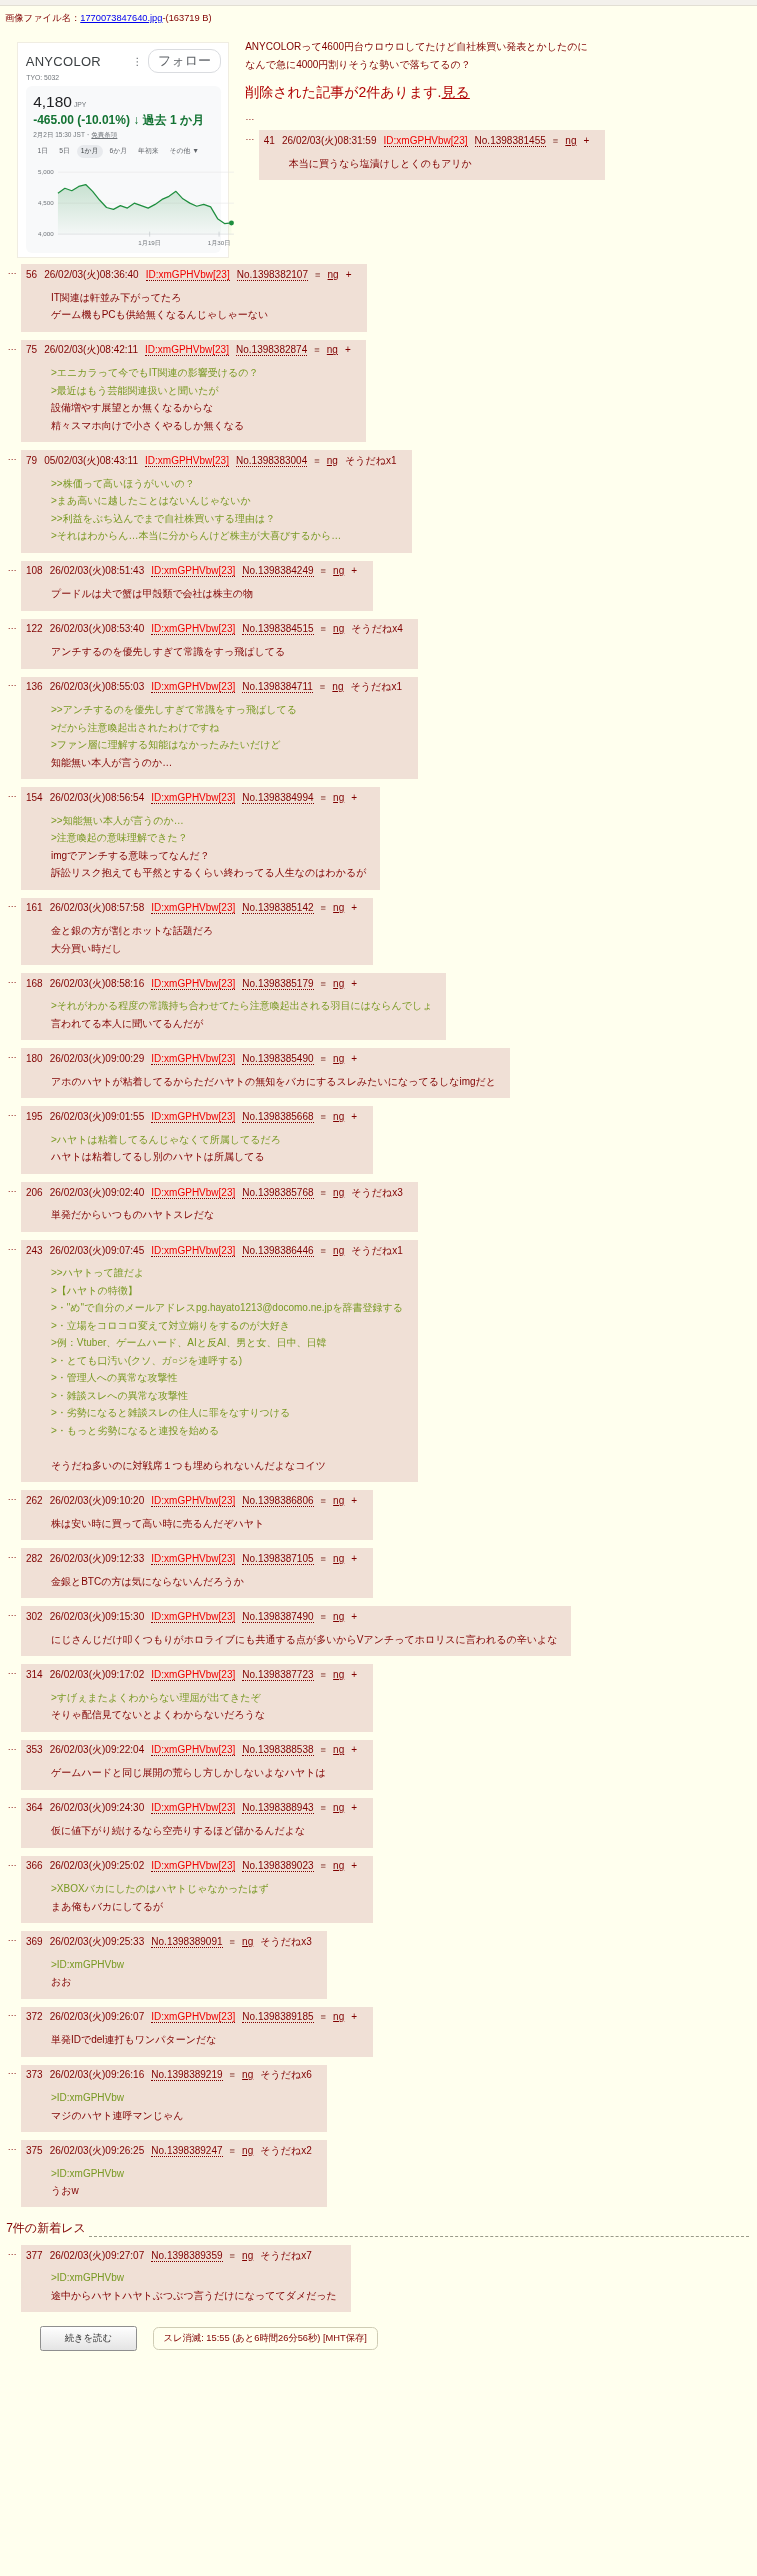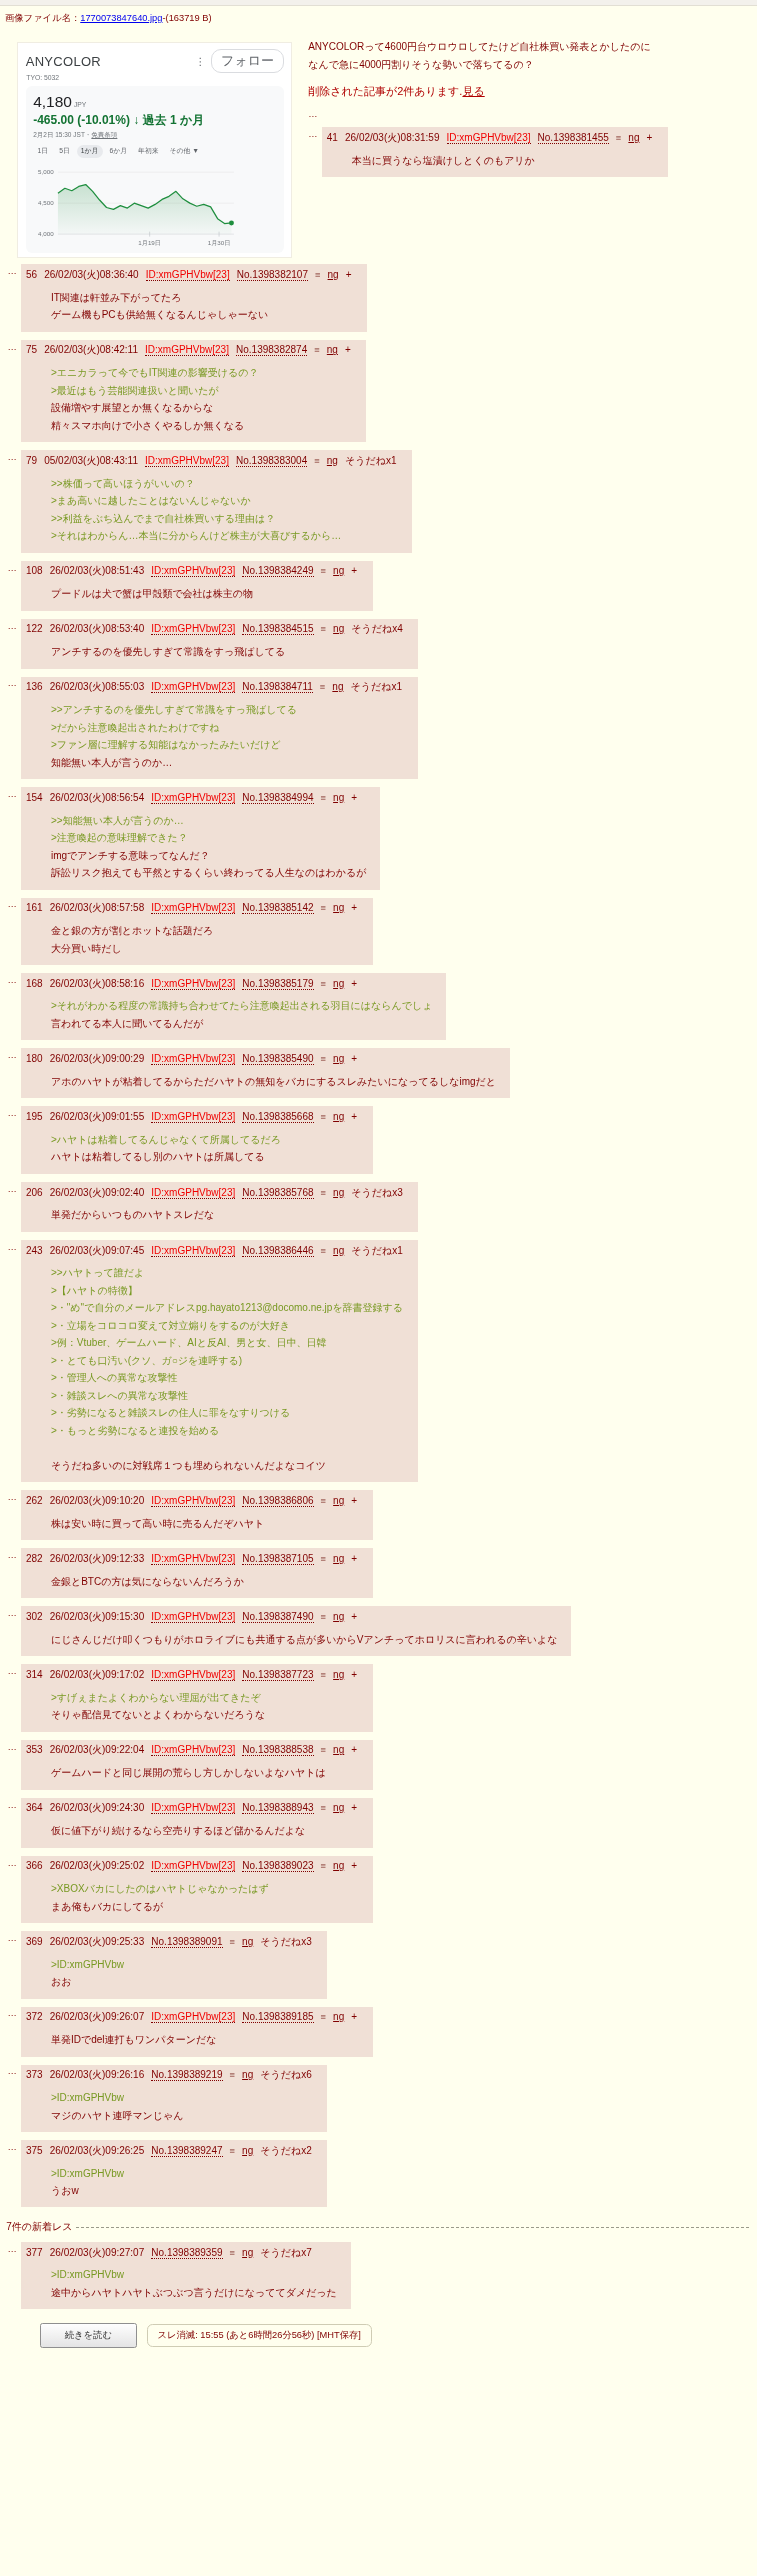--- a/index.html
+++ b/index.html
@@ -10,21 +10,21 @@
     color:#800000;
     font-family:"Liberation Sans", sans-serif;
     font-size:10px;
   }
   .top-strip{height:6.2px;background:#f3f1ec;border-bottom:0.6px solid #e2dfd4}
   .filebar{margin:5.6px 0 1.2px 5px;font-size:9.3px}
   .file-link{color:#0000ee;text-decoration:underline;cursor:pointer}
   .thread{padding:0 5px 2.5px 1.2px}
 
   
-  .thumb{float:left;display:block;width:275px;margin:3.7px 16px 6.2px 16px;background:#ffffff;
+  .thumb{float:left;display:block;width:212px;margin:3.7px 16px 6.2px 16px;background:#ffffff;
          border:0.6px solid #f0ede2;padding:6.2px 7.5px 3.7px 7.5px;cursor:pointer;text-decoration:none;color:inherit}
   .gw-head{display:flex;align-items:center}
   .gw-title{font-size:13px;color:#3c4043;letter-spacing:0.3px}
   .gw-dots{margin-left:auto;color:#5f6368;font-size:10px;padding:0 6.2px;cursor:pointer}
   .gw-follow{border:0.6px solid #dadce0;border-radius:10px;padding:1.9px 8.7px;font-size:13px;color:#5f6368;cursor:pointer}
   .gw-sub{font-size:6.8px;color:#70757a;margin:1.2px 0 5px 0.6px}
   .gw-card{background:#f8f9fa;border-radius:6.2px;padding:6.2px 7.5px 2.5px 7.5px}
   .gw-price{font-size:15.5px;color:#202124}
   .gw-price .cur{font-size:6.8px;color:#70757a;margin-left:1.9px}
   .gw-change{font-size:12px;color:#137333;margin:1.9px 0 1.2px 0;font-weight:bold}
@@ -38,43 +38,43 @@
 
   
   .op-head{padding-top:5px;white-space:nowrap}
   .op-head > *{margin-right:5px}
   .op-id{border-bottom:0.6px dotted #800000;cursor:pointer}
   .op-no{border-bottom:0.6px dotted #800000;cursor:pointer}
   .menu-icon{color:#a0655c;cursor:pointer;font-size:9.3px}
   .sodane{cursor:pointer}
   .expire{font-size:8px}
   .op-body{margin:13.7px 0 10px 1.2px;line-height:1.8}
-  .deleted{font-size:11px;color:#b00000;margin:2.5px 0 1.2px 1.2px}
+  .deleted{font-size:14px;color:#b00000;margin:2.5px 0 1.2px 1.2px}
   .deleted a{color:#b00000;text-decoration:underline;cursor:pointer}
 
   
   .reply-row{display:flex;align-items:flex-start;gap:4.3px;margin:8px 0 0 6.2px}
   .reply-row:nth-child(n+3){clear:left}
   .dots{font-size:9.3px;padding-top:1.9px;cursor:pointer}
   .reply-box{background:#f0e0d6;padding:3.7px 11.2px 6.8px 5px}
   .r-head{white-space:nowrap}
   .r-head > *{margin-right:4.3px}
   .r-id{color:#f00000;border-bottom:0.6px dotted #800000;cursor:pointer}
   .r-no{border-bottom:0.6px dotted #800000;cursor:pointer}
   .r-ng{text-decoration:underline;cursor:pointer}
   .r-tail{cursor:pointer}
   .r-body{margin:6.8px 2.5px 1.2px 25px;line-height:1.75;min-width:162px}
   .quote{color:#789922}
 
   
-  .divider{display:flex;align-items:center;gap:3.1px;margin:12.4px 3.7px 2.5px 5px;font-size:10px;color:#800000}
+  .divider{display:flex;align-items:flex-end;gap:3.1px;margin:12.4px 3.7px 2.5px 5px;font-size:12px;color:#800000}
   .divider::after{content:"";flex:1;border-top:0.6px dashed #9a9a8a;margin-top:1.2px}
 
   
-  .footer{clear:both;display:flex;align-items:center;margin:13.7px 0 16px 39px;gap:10px}
+  .footer{clear:both;display:flex;align-items:center;margin:13.7px 0 16px 39px;gap:16px}
   .more-btn{font-family:"Liberation Sans",sans-serif;font-size:9.3px;color:#333;
             background:linear-gradient(#fefefe,#e4e4e4);border:0.6px solid #8f8f8f;border-radius:2.5px;
             padding:5px 23.6px;cursor:pointer}
   .expire-box{border:0.6px solid #cfccb4;border-radius:5.6px;padding:4.3px 10px;font-size:9.3px;color:#800000;background:#ffffee}
   .mht{cursor:pointer}
 </style>
 </head>
 <body>
 
 <div class="top-strip"></div>

